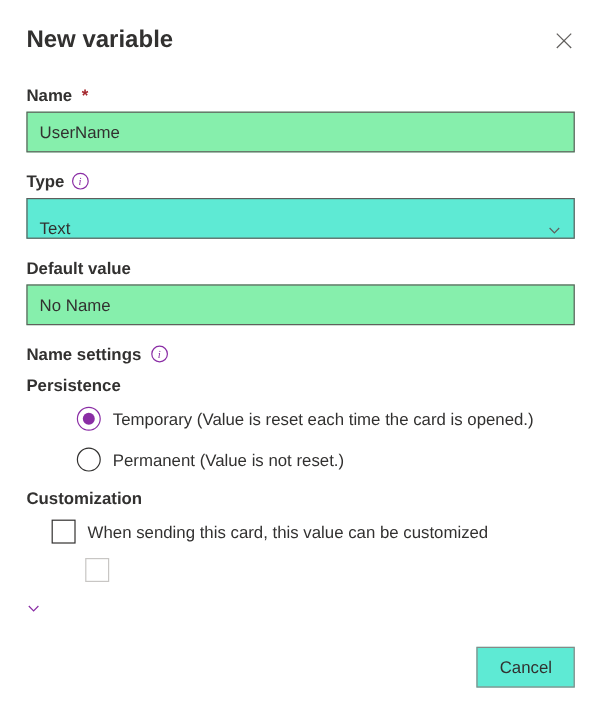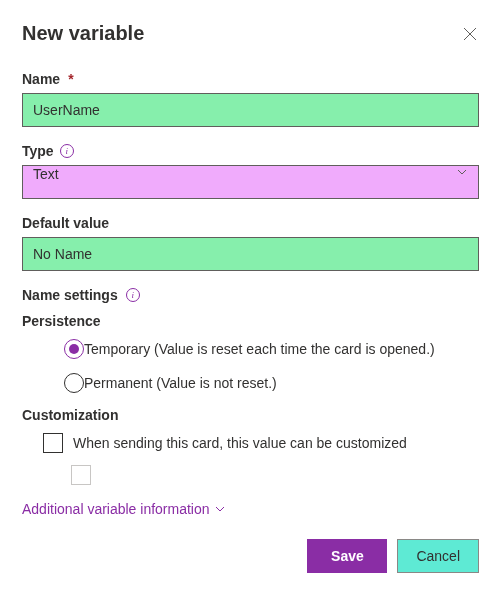--- a/index.html
+++ b/index.html
@@ -80,23 +80,23 @@
       background: #86efac;
     }
     .select-input {
       width: 100%;
       height: 34px;
       border: 1px solid #605e5c;
       padding: 0 10px;
       font-size: 14px;
       font-family: inherit;
       color: #323130;
-      background: #f0abfc;
-      display: flex;
-      align-items: flex-start;
+      background: #5eead4;
+      display: flex;
+      align-items: flex-end;
       justify-content: space-between;
       cursor: pointer;
     }
     .chevron {
       width: 12px;
       height: 12px;
     }
     .field-group {
       margin-bottom: 16px;
     }
@@ -111,20 +111,21 @@
     }
     .subsection-label {
       font-weight: 600;
       font-size: 14px;
       color: #323130;
       margin-bottom: 10px;
     }
     .radio-row {
       display: flex;
       align-items: center;
+      gap: 10px;
       margin-bottom: 14px;
       cursor: pointer;
       padding-left: 42px;
     }
     .radio-outer {
       width: 20px;
       height: 20px;
       border: 1px solid #323130;
       border-radius: 50%;
       display: flex;
@@ -276,22 +277,20 @@
 <div class="checkbox-row">
   <div class="checkbox-box"></div>
   <span class="checkbox-label">When sending this card, this value can be customized</span>
 </div>
 
 <div class="checkbox-row indent">
   <div class="checkbox-box disabled"></div>
 </div>
 
 <div class="link-row">
-  <span>Additional variable information</span>
   <svg class="link-chevron" viewBox="0 0 12 12" stroke="#8a2da5" stroke-width="1" fill="none">
     <polyline points="2,4 6,8 10,4"></polyline>
   </svg>
 </div>
 
 <div class="footer">
-  <button class="btn primary">Save</button>
   <button class="btn">Cancel</button>
 </div>
 
 </body></html>

